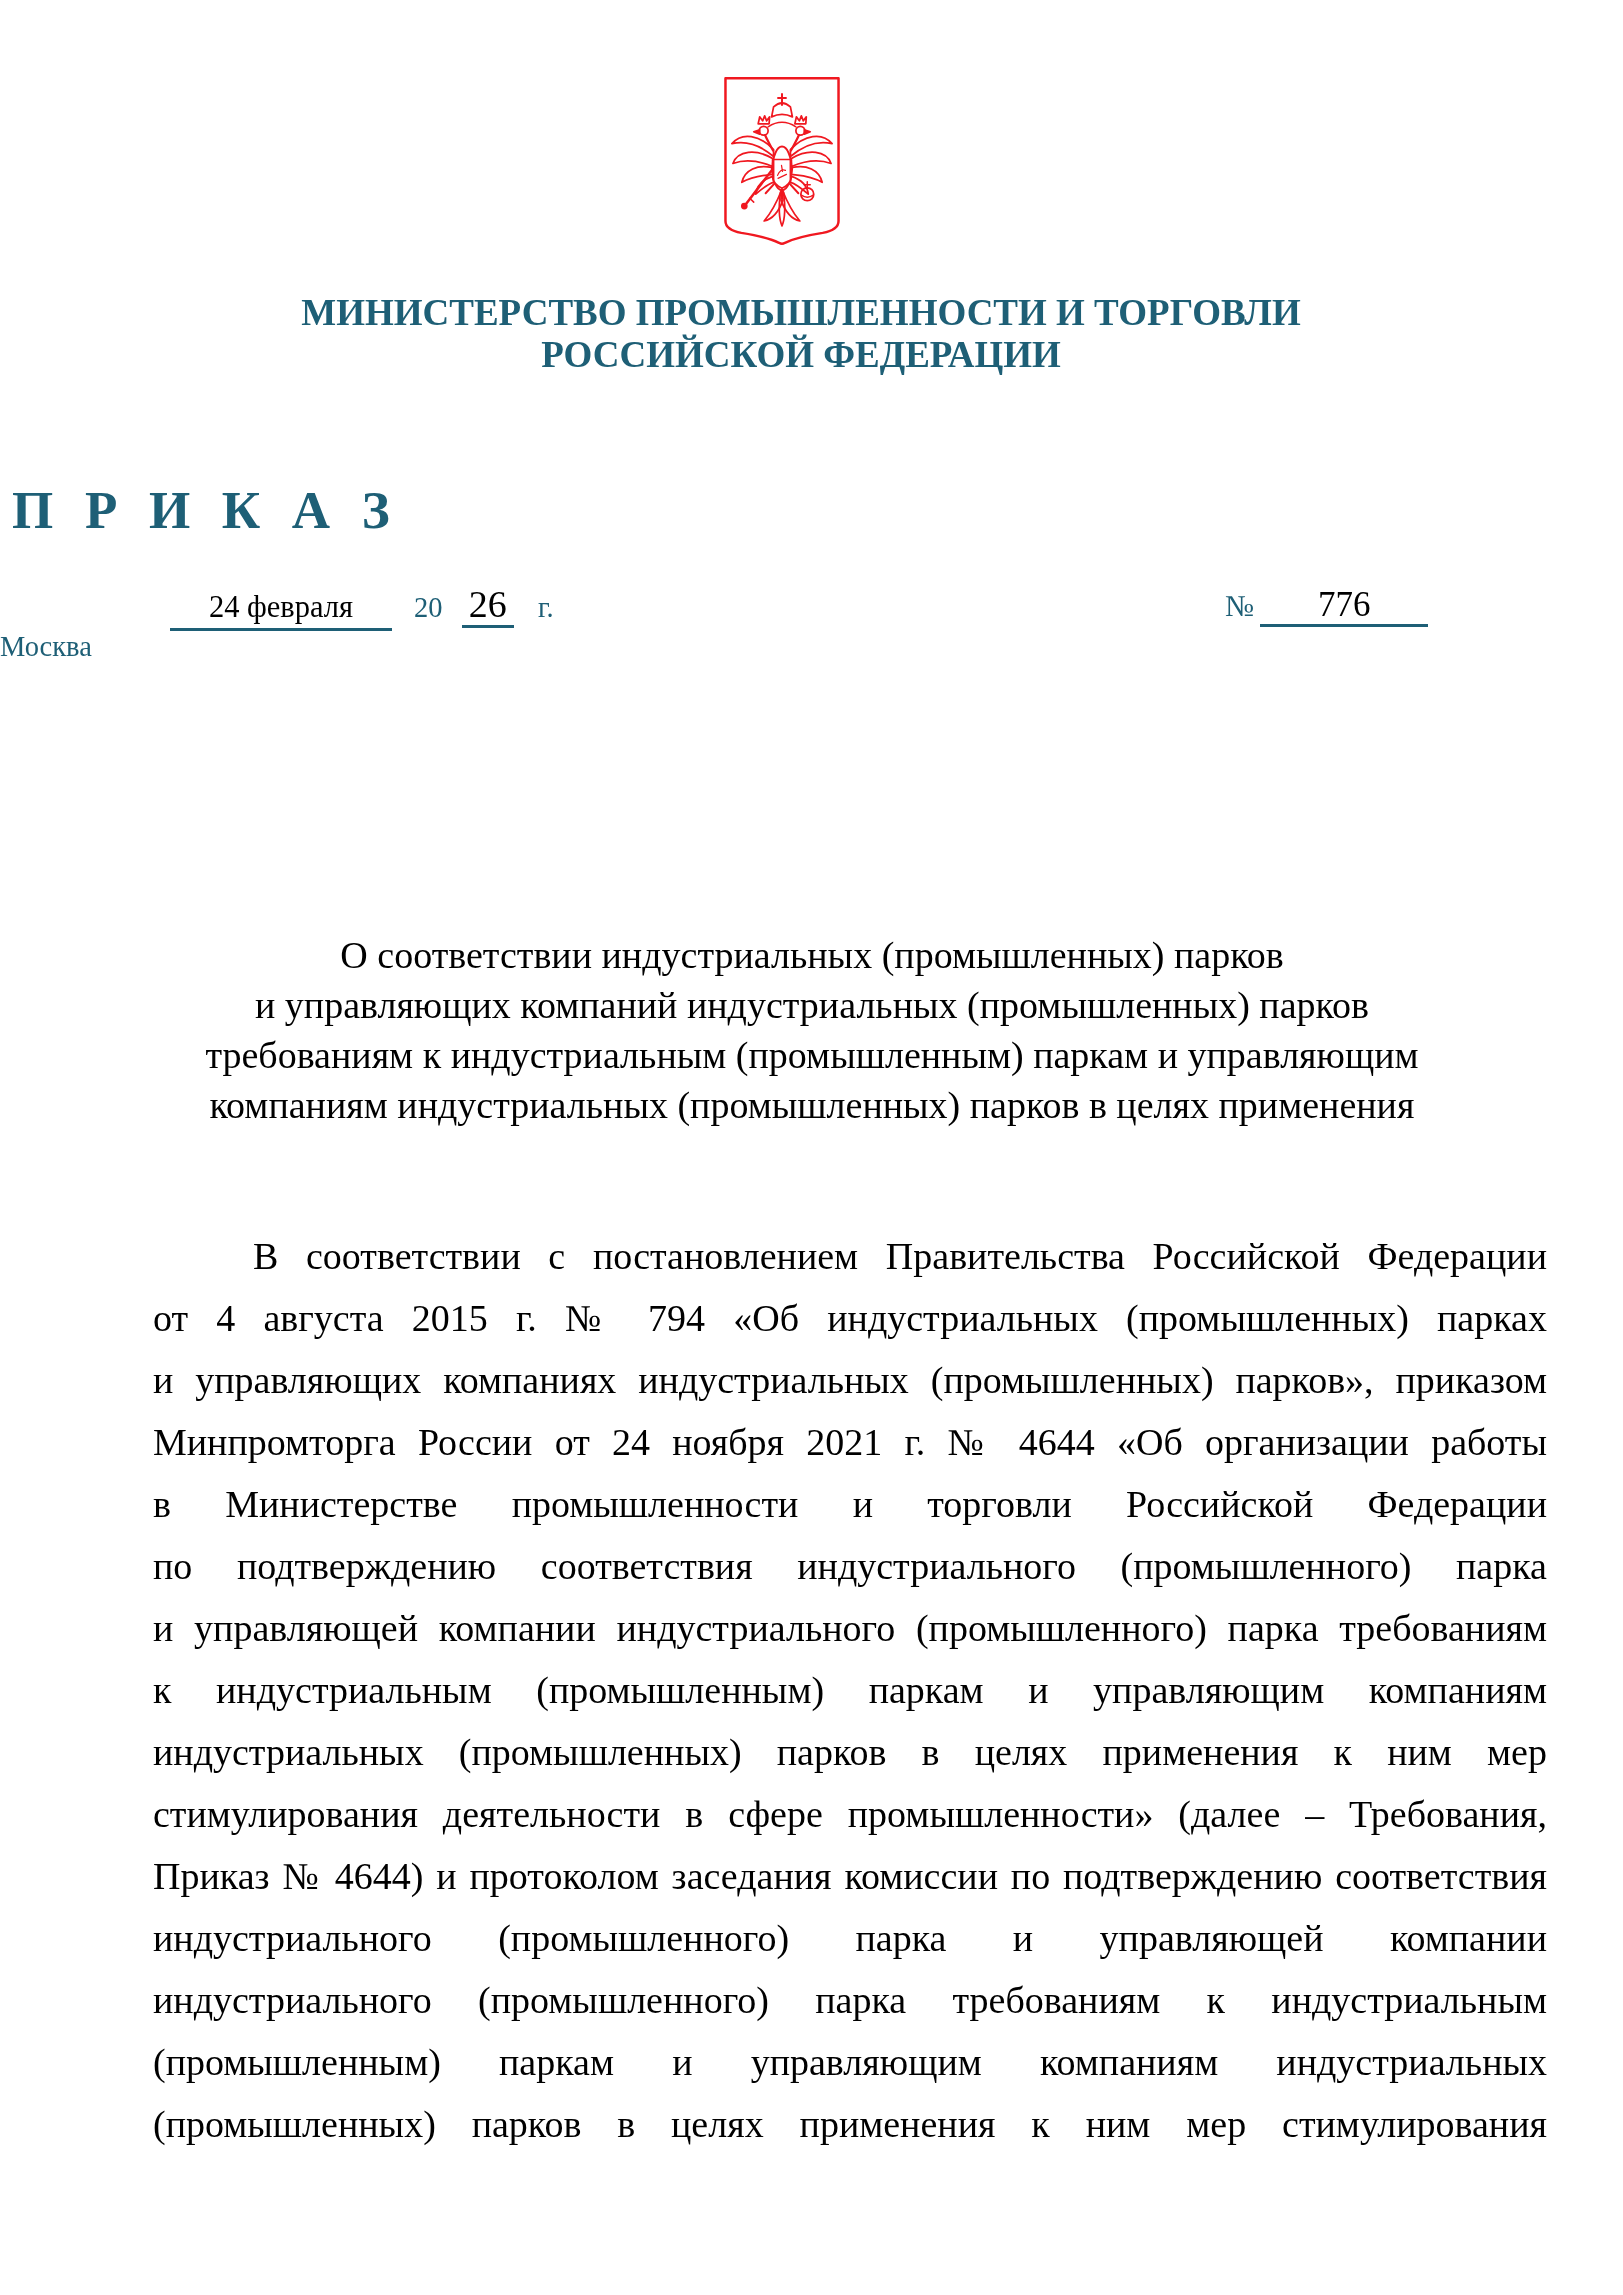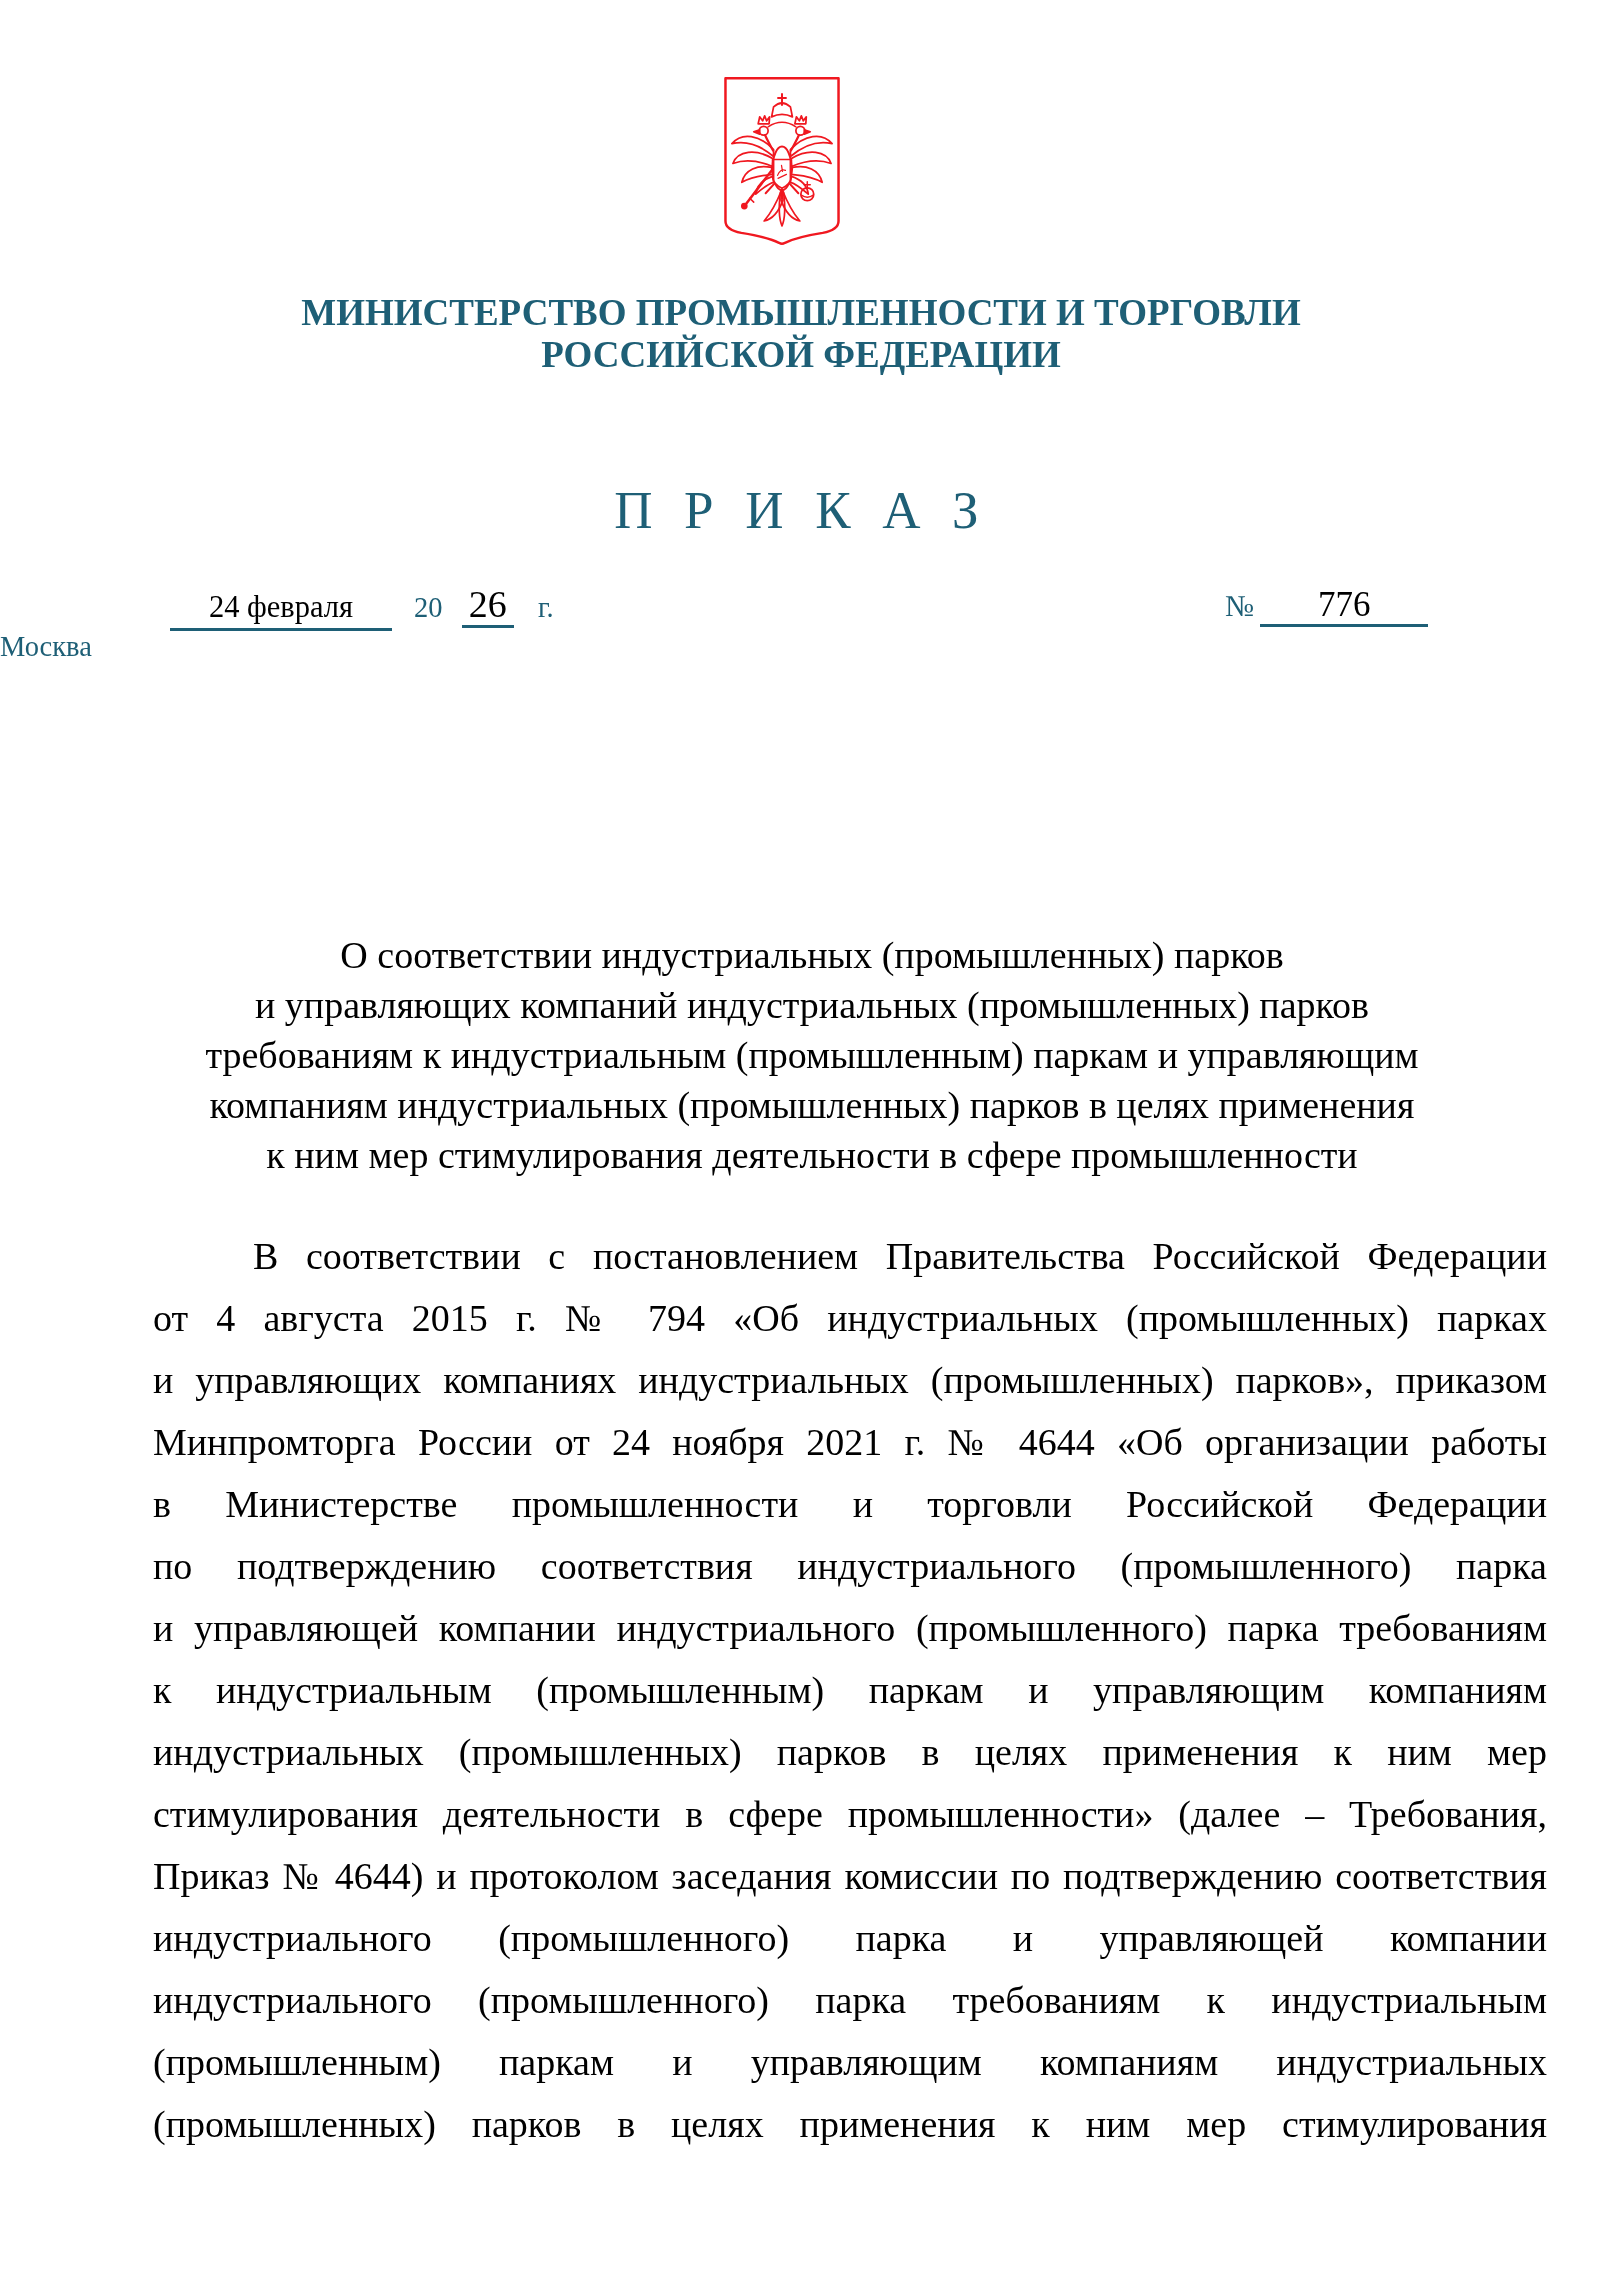--- a/index.html
+++ b/index.html
@@ -36,25 +36,24 @@
     color:var(--teal);
     font-weight:700;
   }
   .ministry-line{font-size:37px;line-height:42px;}
   .ministry-short{font-size:34px;line-height:44px;}
 
   
   .prikaz{
     position:absolute;
     top:480px;
-    left:0;
+    left:12px;
     width:1602px;
-    text-align:center;
     color:var(--teal);
-    font-weight:400;
+    font-weight:700;
     font-size:53px;
     letter-spacing:9.2px;
   }
 
   
   .date-row{position:absolute;top:584px;left:0;width:100%;height:61px;}
   .date-left{position:absolute;left:170px;top:0;display:flex;align-items:baseline;gap:16px;}
   .date-main{
     display:inline-block;width:222px;text-align:center;
     border-bottom:3.6px solid var(--teal);
@@ -175,21 +174,20 @@
     </div>
   </div>
 
   <div class="city">Москва</div>
 
   <div class="doc-title">
     <div>О соответствии индустриальных (промышленных) парков</div>
     <div>и управляющих компаний индустриальных (промышленных) парков</div>
     <div>требованиям к индустриальным (промышленным) паркам и управляющим</div>
     <div>компаниям индустриальных (промышленных) парков в целях применения</div>
-    <div>к ним мер стимулирования деятельности в сфере промышленности</div>
   </div>
 
   <div class="body-text">
     <div class="body-line indent">В соответствии с постановлением Правительства Российской Федерации</div>
     <div class="body-line">от 4 августа 2015 г. № 794 «Об индустриальных (промышленных) парках</div>
     <div class="body-line">и управляющих компаниях индустриальных (промышленных) парков», приказом</div>
     <div class="body-line">Минпромторга России от 24 ноября 2021 г. № 4644 «Об организации работы</div>
     <div class="body-line">в Министерстве промышленности и торговли Российской Федерации</div>
     <div class="body-line">по подтверждению соответствия индустриального (промышленного) парка</div>
     <div class="body-line">и управляющей компании индустриального (промышленного) парка требованиям</div>

